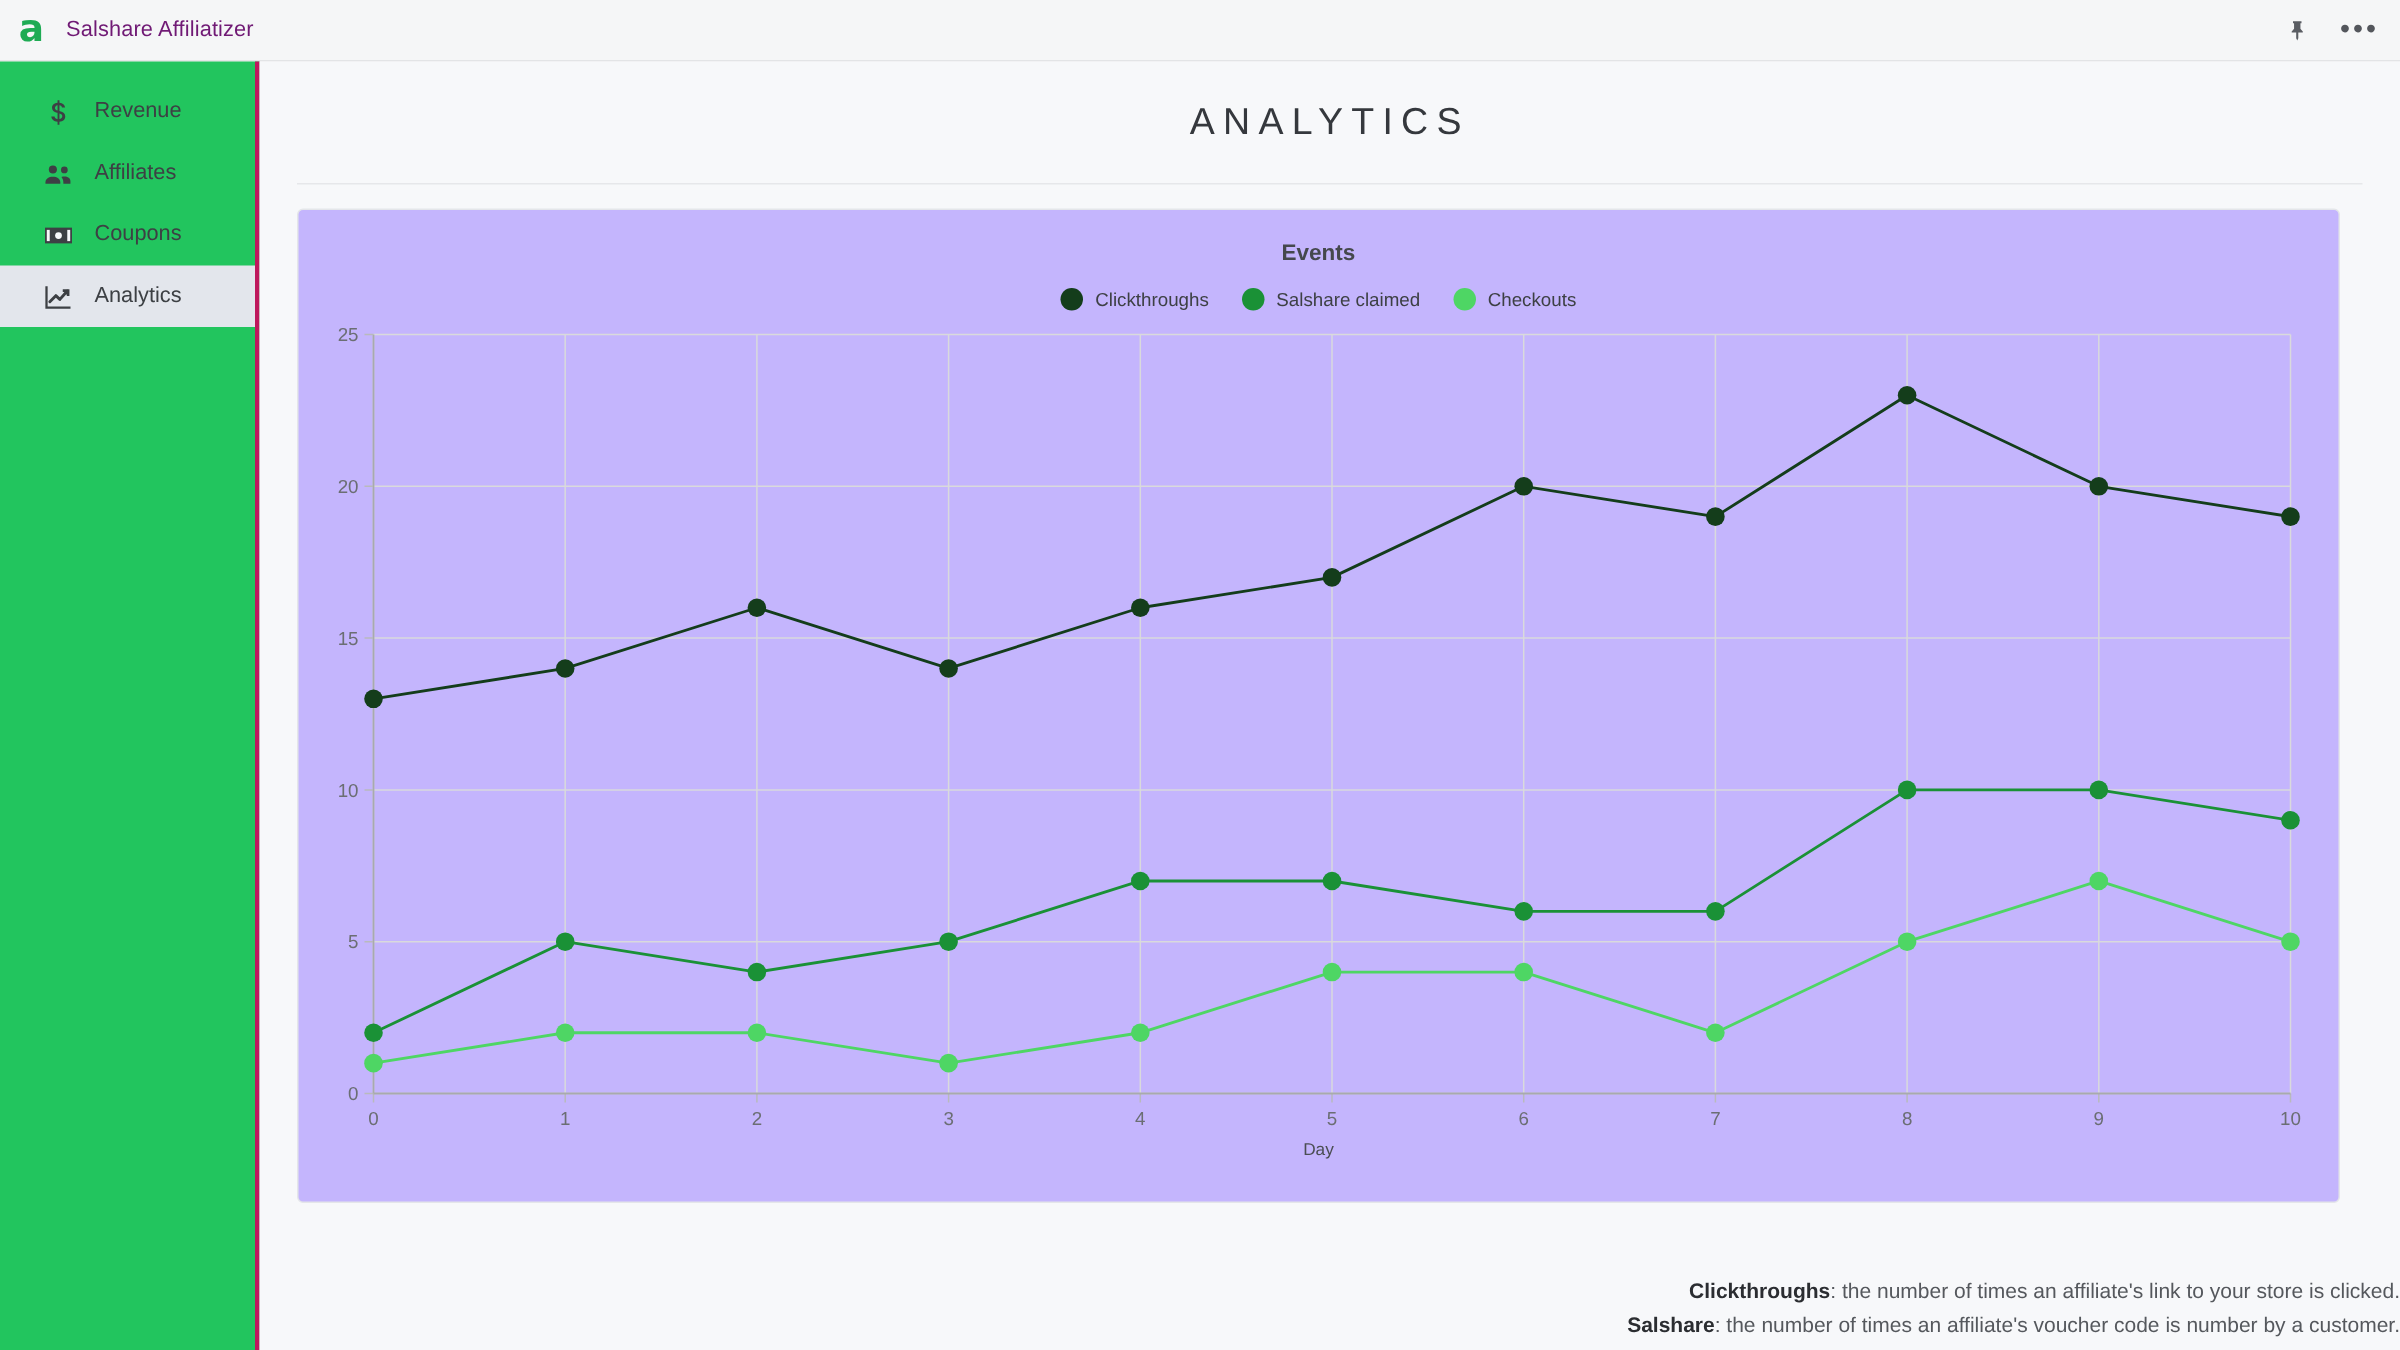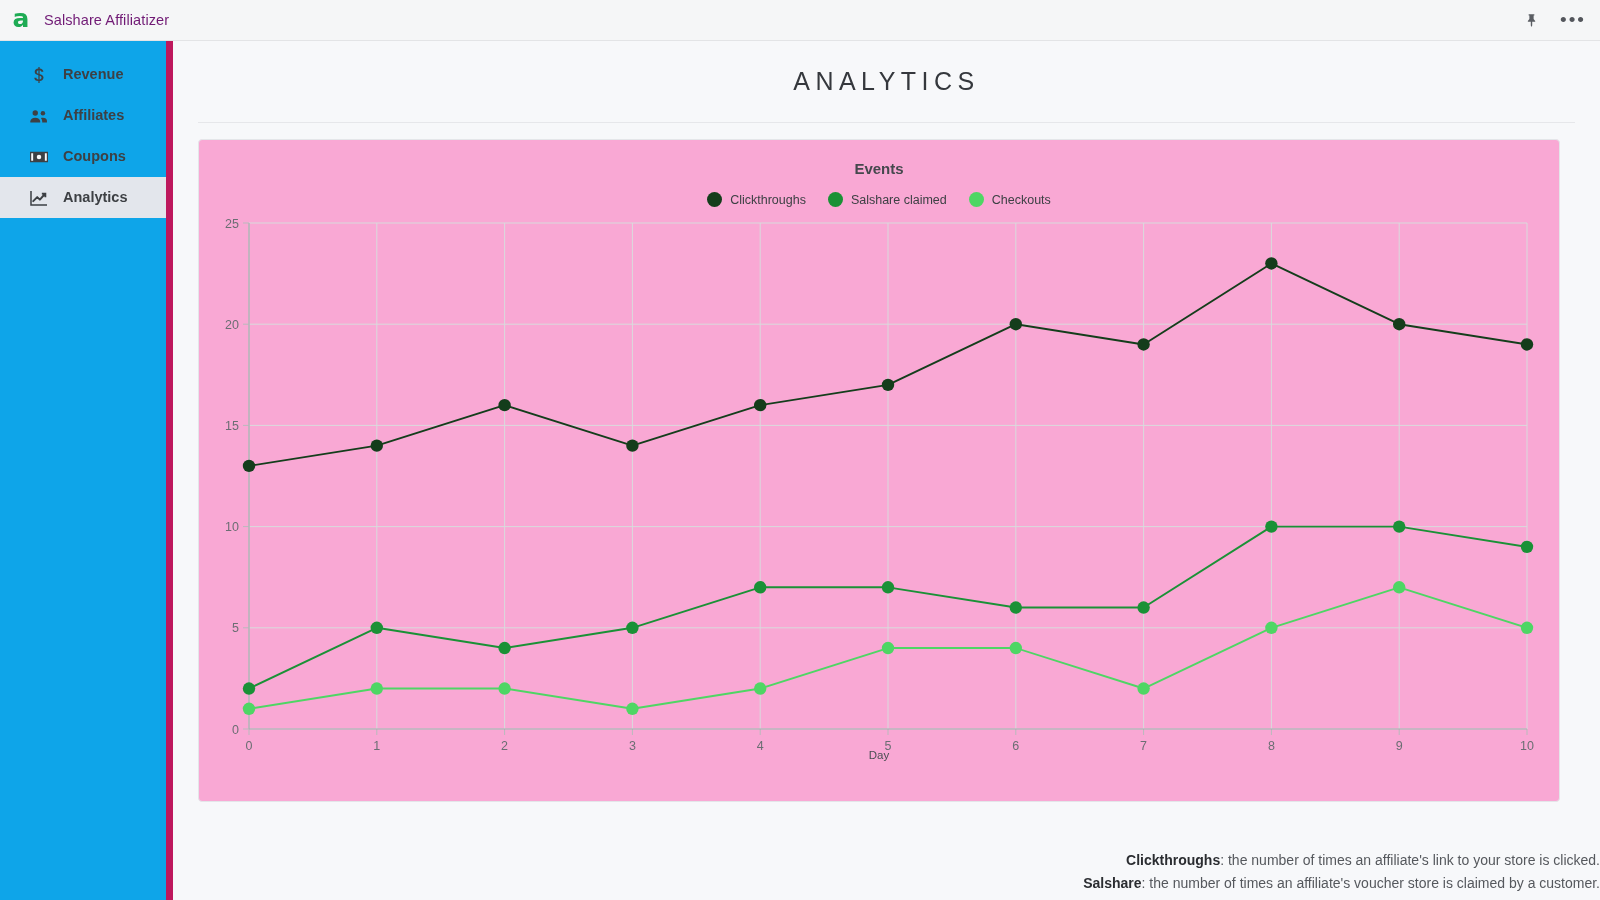--- a/index.html
+++ b/index.html
@@ -33,24 +33,23 @@
   .topbar-actions { display: flex; align-items: center; gap: 20px; }
   .icon-btn { color: #5a5d63; display: flex; align-items: center; justify-content: center; cursor: pointer; }
   .dots { letter-spacing: 2px; font-size: 19px; color: #53565c; line-height: 14px; }
 
   
   .body-row { flex: 1; display: flex; min-height: 0; }
 
   
   .sidebar {
     width: 173px; min-width: 173px;
-    background: #0ea5e9;
-    border-right: 7px solid #be185d;
+    background: #22c55e;
+    border-right: 3px solid #be185d;
     padding-top: 13px;
-    font-weight: bold;
   }
   .nav-item {
     height: 41px;
     display: flex; align-items: center;
     gap: 15px;
     padding-left: 30px;
     cursor: pointer;
     color: #3d4044;
     font-size: 14.5px;
   }
@@ -71,21 +70,21 @@
     letter-spacing: 5.5px;
     font-weight: 300;
     color: #35383d;
     padding: 26px 0 26px 0;
     border-bottom: 1px solid #e6e7ea;
     margin: 0 25px;
   }
 
   .card {
     margin: 16px 40px 0 25px;
-    background: #f9a8d4;
+    background: #c4b5fd;
     border: 1px solid #e4e6e9;
     border-radius: 4px;
     height: 663px;
     padding: 16px 10px 8px 10px;
     position: relative;
   }
   .chart-title {
     text-align: center;
     font-size: 15px;
     font-weight: 700;
@@ -96,21 +95,21 @@
     display: flex; align-items: center; justify-content: center;
     gap: 22px; margin-top: 15px;
   }
   .legend-item { display: flex; align-items: center; gap: 8px; cursor: pointer; }
   .legend-dot { width: 15px; height: 15px; border-radius: 50%; display: block; }
   .legend-label { font-size: 12.5px; color: #3d4044; }
 
   .plot-wrap { position: relative; margin-top: 6px; height: 562px; }
   .plot-wrap svg { display: block; }
   .axis-x-label {
-    position: absolute; left: 0; right: 0; bottom: 14px;
+    position: absolute; left: 0; right: 0; bottom: 2px;
     text-align: center; font-size: 11.5px; color: #4b4e53;
   }
 
   .notes {
     margin: 47px 0 0 202px;
     font-size: 14px;
     color: #55585d;
     line-height: 23px;
     text-align: right;
   }
@@ -307,19 +306,19 @@
             </svg>
           <div class="axis-x-label">Day</div>
         </div>
       </div>
 
       <div class="notes">
         <div class="note-line">
           <b>Clickthroughs</b><span>: the number of times an affiliate's link to your store is clicked.</span>
         </div>
         <div class="note-line">
-          <b>Salshare</b><span>: the number of times an affiliate's voucher store is claimed by a customer.</span>
+          <b>Salshare</b><span>: the number of times an affiliate's voucher code is number by a customer.</span>
         </div>
       </div>
 
     </div>
   </div>
 </div>
 
 </body></html>

